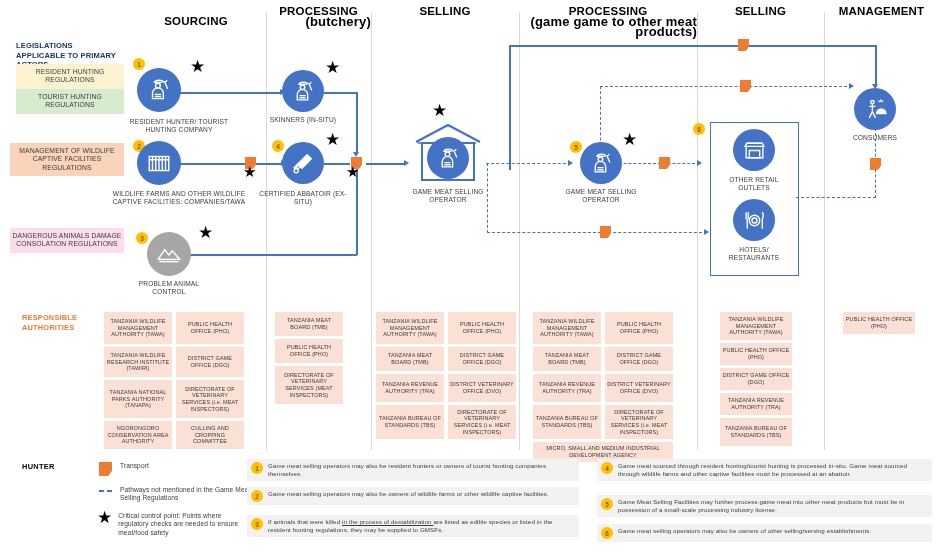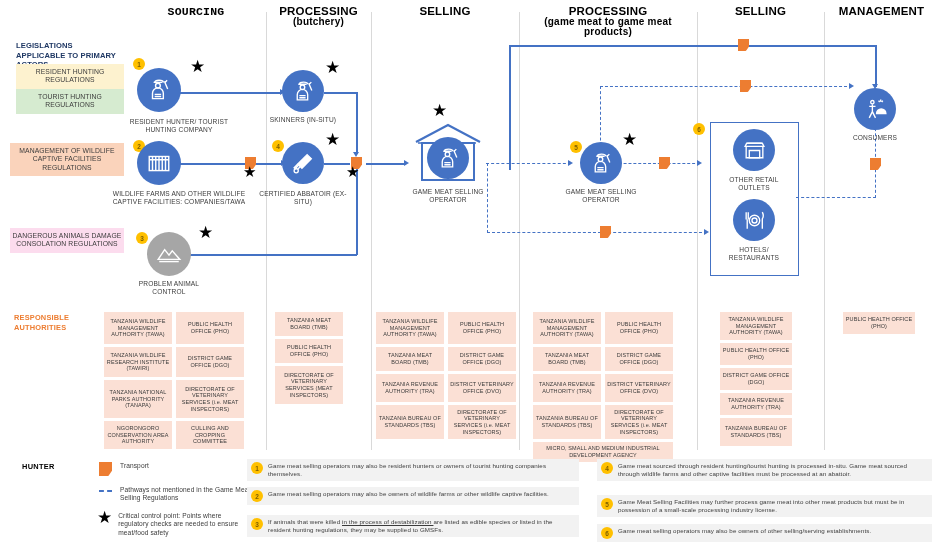--- a/index.html
+++ b/index.html
@@ -2,21 +2,21 @@
 <html><head>
 <meta charset="utf-8">
 <style>
   html,body{margin:0;padding:0;background:#fff;}
   body{width:939px;height:558px;position:relative;overflow:hidden;
        font-family:"Liberation Sans", sans-serif;color:#231f20;}
   .abs{position:absolute;}
   
   .colhead{font-weight:bold;font-size:11.5px;text-align:center;letter-spacing:.2px;
            color:#000;line-height:12px;}
-  .colhead .sub{font-size:10px;font-weight:bold;display:block;line-height:10px;}
+  .colhead .sub{font-size:13px;font-weight:bold;display:block;line-height:10px;text-align:right;}
   .vdiv{position:absolute;width:1px;background:#d9d9d9;}
   
   .legis-title{font-size:7.6px;font-weight:bold;color:#1f3864;line-height:9.5px;letter-spacing:.1px;}
   .legis-box{font-size:6.8px;text-align:center;line-height:8.4px;padding:4px 2px;
              color:#3b3b3b;letter-spacing:.1px;}
   
   .circle{border-radius:50%;background:#4472c4;display:flex;align-items:center;justify-content:center;}
   .circle.grey{background:#a6a6a6;}
   .nodelabel{font-size:6.6px;text-align:center;line-height:8px;color:#3b3b3b;letter-spacing:.15px;}
   .badge{width:12px;height:12px;border-radius:50%;background:#ffc000;color:#7f5f00;
@@ -55,33 +55,33 @@
 </style>
 </head>
 <body>
 
 <div class="vdiv" style="left:266px;top:12px;height:438px;"></div>
 <div class="vdiv" style="left:371px;top:12px;height:438px;"></div>
 <div class="vdiv" style="left:519px;top:12px;height:438px;"></div>
 <div class="vdiv" style="left:697px;top:12px;height:438px;"></div>
 <div class="vdiv" style="left:824px;top:12px;height:438px;"></div>
 
-<div class="abs colhead" style="left:126px;top:6px;width:140px;font-family:Liberation Mono, monospace;">
+<div class="abs colhead" style="left:126px;top:15px;width:140px;">
   <span>SOURCING</span>
 </div>
 <div class="abs colhead" style="left:266px;top:5px;width:105px;">
   <span>PROCESSING</span>
   <span class="sub">(butchery)</span>
 </div>
 <div class="abs colhead" style="left:371px;top:5px;width:148px;">
   <span>SELLING</span>
 </div>
 <div class="abs colhead" style="left:519px;top:5px;width:178px;">
   <span>PROCESSING</span>
-  <span class="sub">(game meat to game meat products)</span>
+  <span class="sub">(game game to other meat products)</span>
 </div>
 <div class="abs colhead" style="left:697px;top:5px;width:127px;">
   <span>SELLING</span>
 </div>
 <div class="abs colhead" style="left:824px;top:5px;width:115px;">
   <span>MANAGEMENT</span>
 </div>
 
 <div class="abs legis-title" style="left:16px;top:41px;width:104px;">LEGISLATIONS APPLICABLE TO PRIMARY ACTORS</div>
 <div class="abs legis-box" style="left:16px;top:64px;width:104px;background:#fdf2cf;">RESIDENT HUNTING REGULATIONS</div>
@@ -254,21 +254,21 @@
 <div class="abs circle" style="left:854px;top:88px;width:42px;height:42px;">
   <svg width="25" height="25" viewBox="0 0 24 24" fill="none" stroke="#fff" stroke-width="1.3">
     <circle cx="9" cy="5" r="1.6"></circle>
       <path d="M9 7v7M6 20l3-6 3 6M6 9h6"></path>
     <path d="M13 16h9a4.5 4.5 0 0 0-9 0z" fill="#fff" stroke="#fff"></path>
     <path d="M17 2.5v2M15 3.4l1 1.4M19 3.4l-1 1.4"></path>
   </svg>
 </div>
 <div class="abs nodelabel" style="left:840px;top:134px;width:70px;">CONSUMERS</div>
 
-<div class="abs auth-title" style="left:14px;top:313px;width:82px;">RESPONSIBLE AUTHORITIES</div>
+<div class="abs auth-title" style="left:22px;top:313px;width:82px;">RESPONSIBLE AUTHORITIES</div>
 
 <div class="authcol" style="left:104px;top:312px;">
   <div class="authrow">
     <div class="auth" style="width:68px;height:32px;">TANZANIA WILDLIFE MANAGEMENT AUTHORITY (TAWA)</div>
     <div class="auth" style="width:68px;height:32px;">PUBLIC HEALTH OFFICE (PHO)</div>
   </div>
   <div class="authrow">
     <div class="auth" style="width:68px;height:30px;">TANZANIA WILDLIFE RESEARCH INSTITUTE (TAWIRI)</div>
     <div class="auth" style="width:68px;height:30px;">DISTRICT GAME OFFICE (DGO)</div>
   </div>

